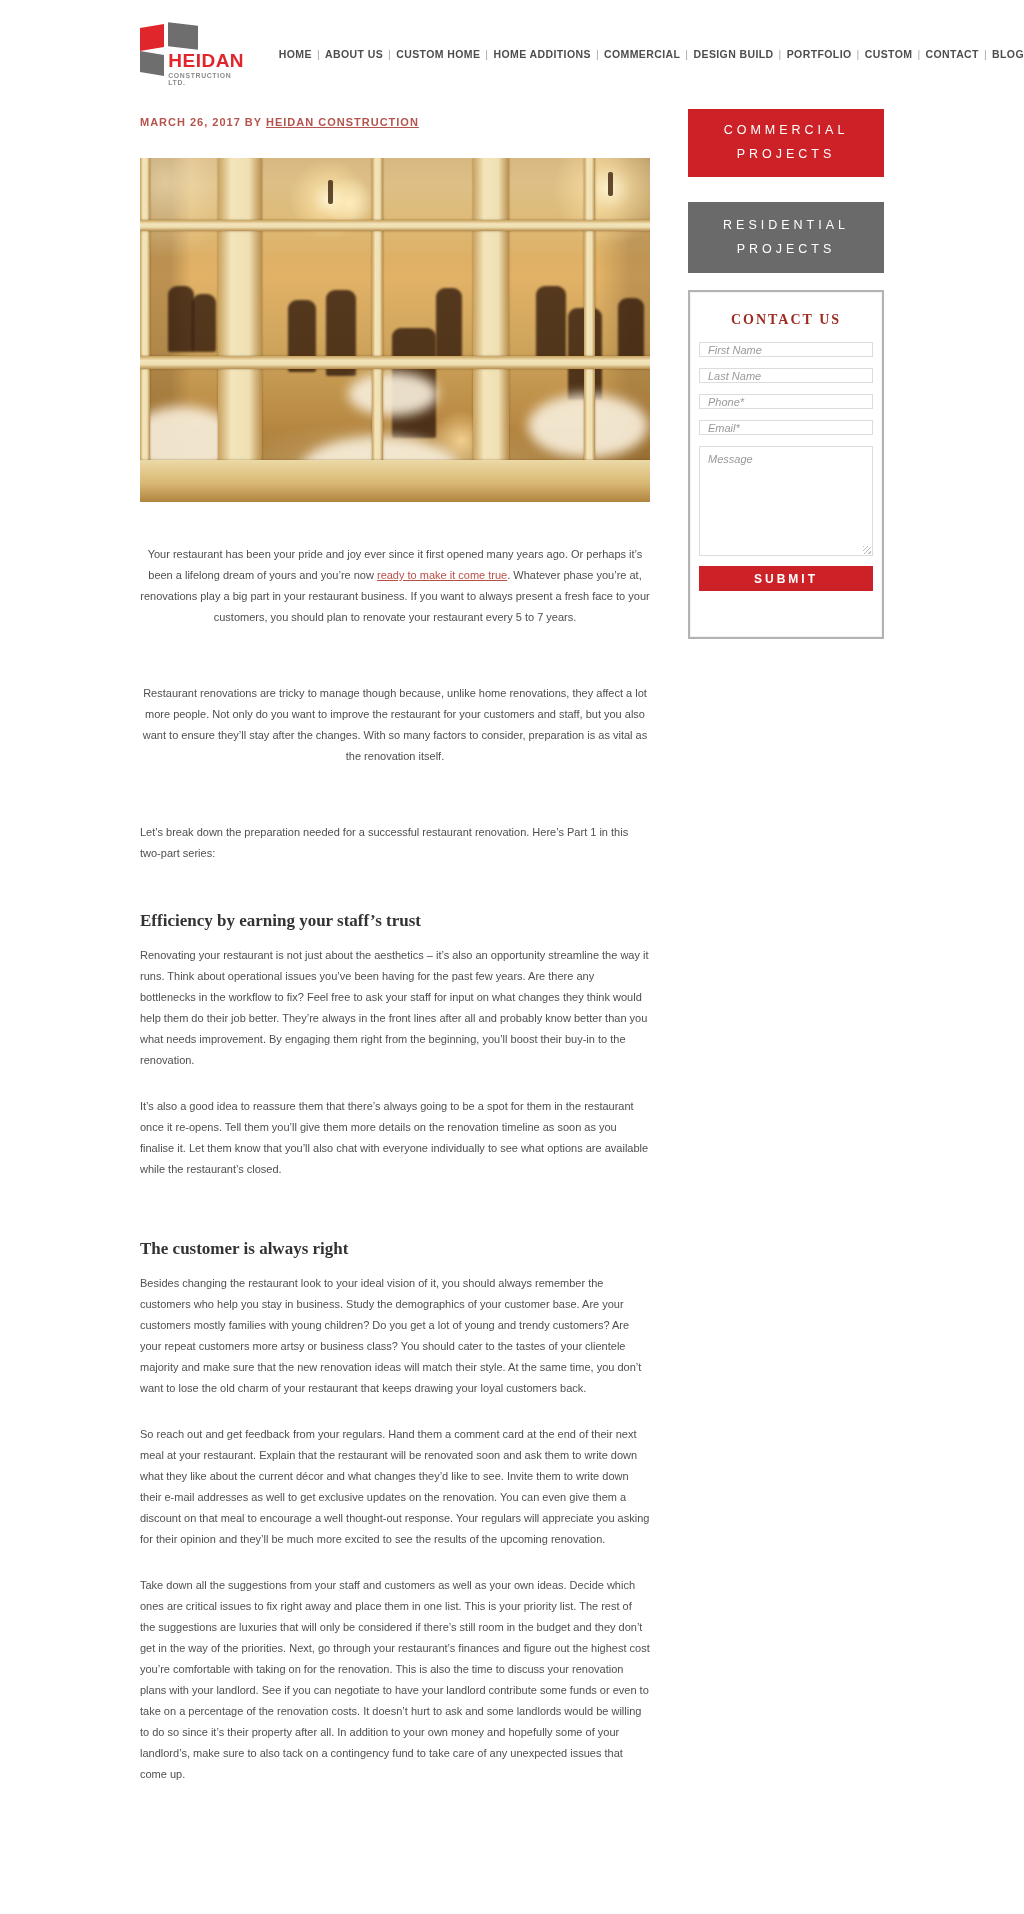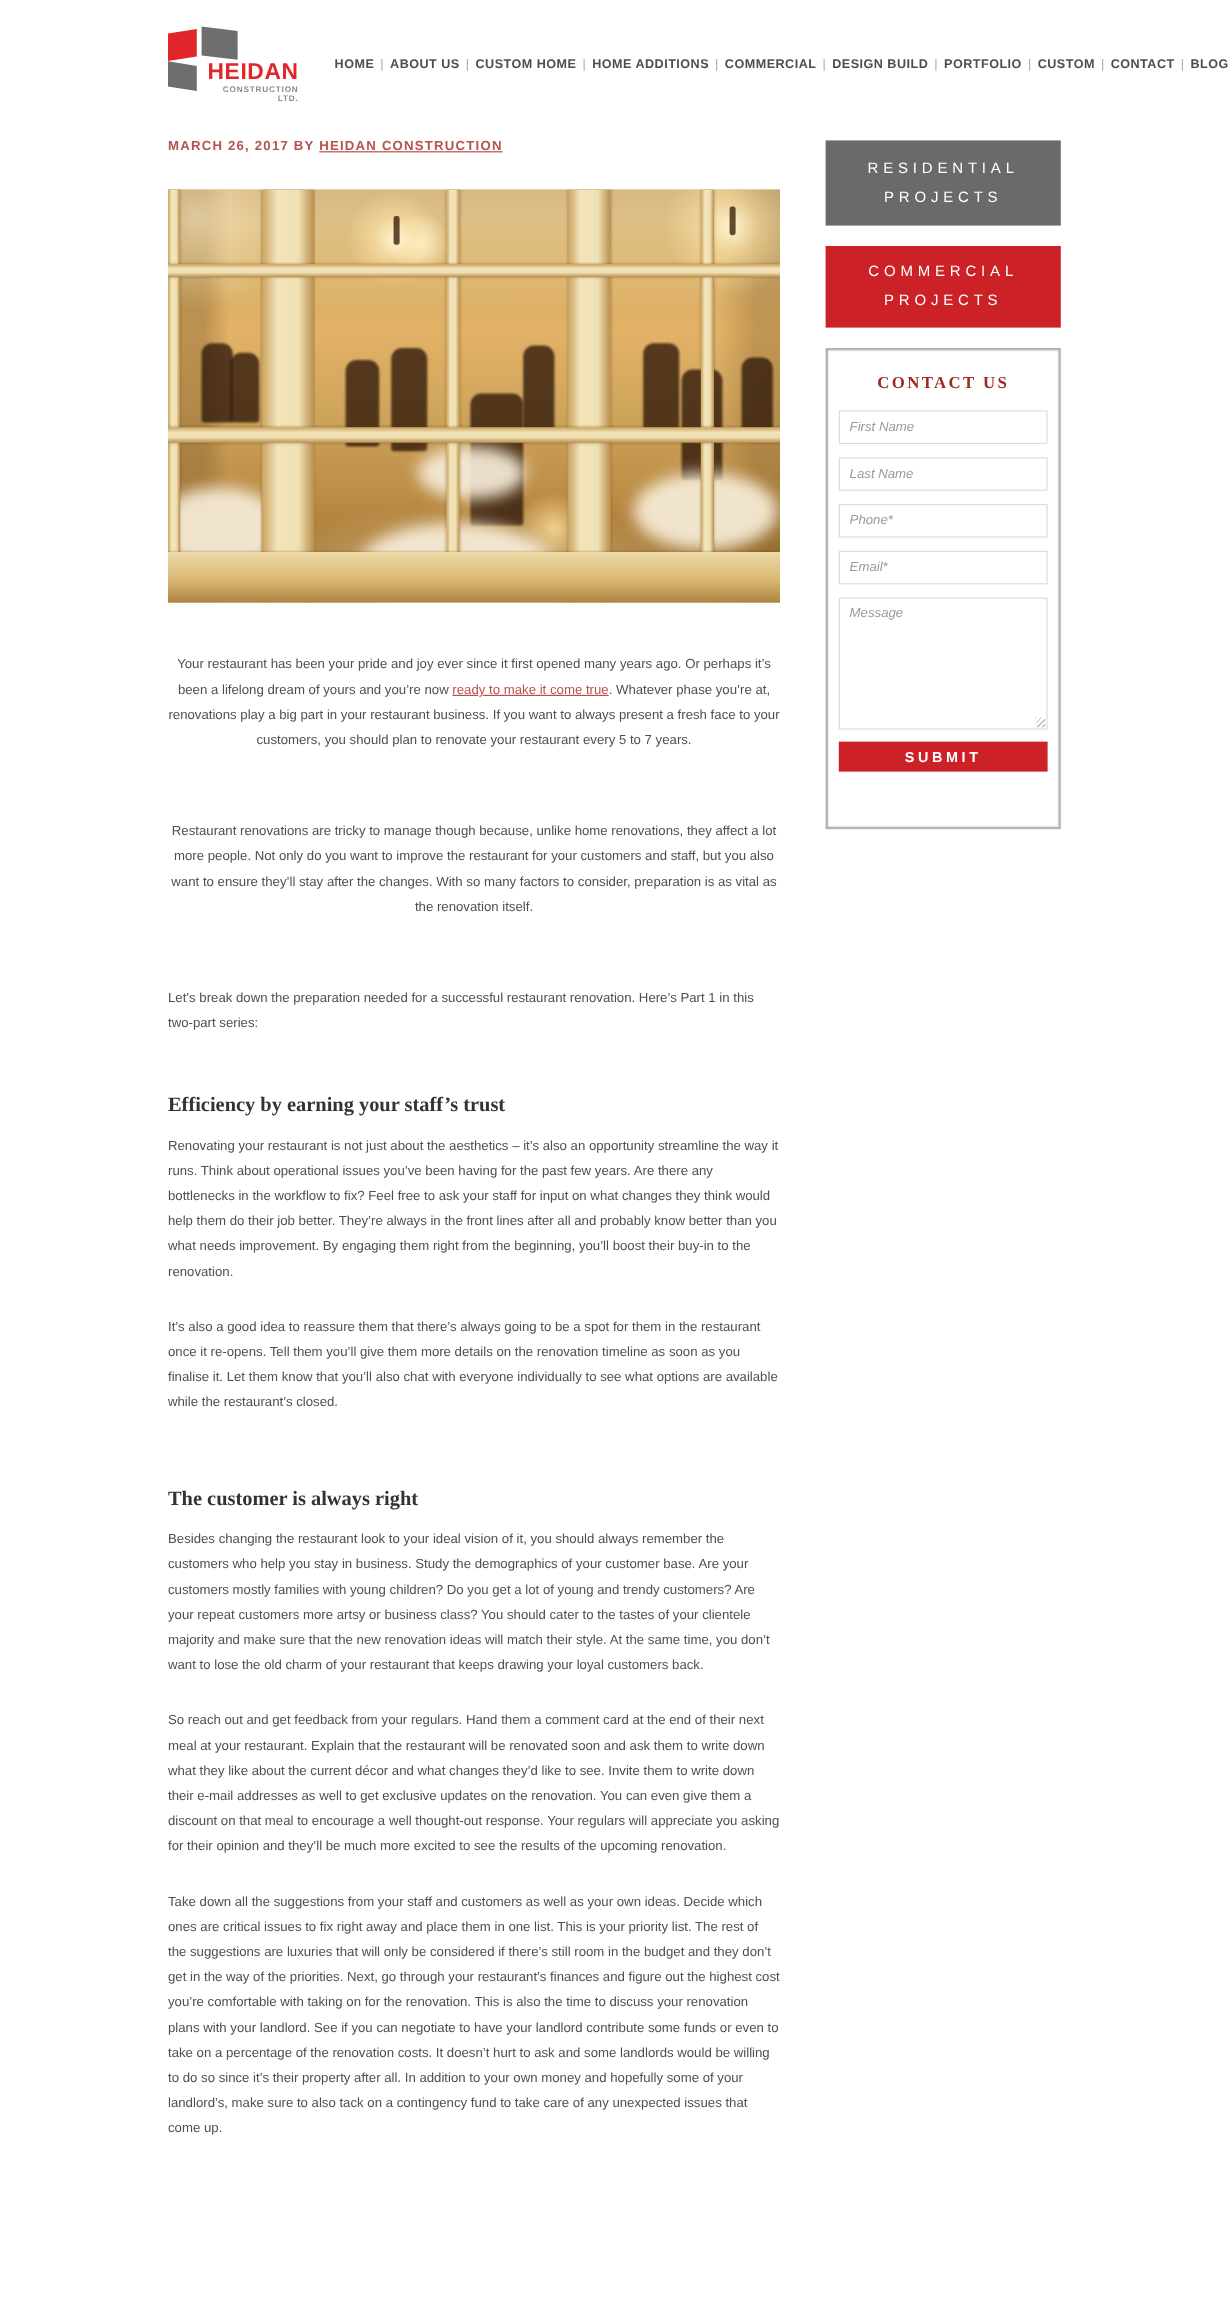--- a/index.html
+++ b/index.html
@@ -2,21 +2,21 @@
 <html><head>
 <meta charset="utf-8">
 <style>
   * { margin:0; padding:0; box-sizing:border-box; }
   html,body { background:#fff; }
   body { width:1024px; font-family:"Liberation Sans", sans-serif; color:#4f4f4f; }
   .page { position:relative; width:1024px; height:1914px; overflow:hidden; background:#fff; }
 
   
   .header { display:flex; align-items:center; padding:16px 0 0 140px; height:92px; }
-  .logo { display:flex; gap:4px; cursor:pointer;text-align:right; }
+  .logo { display:flex; gap:4px; cursor:pointer; }
   .logo-col-left { position:relative; width:25px; height:52px; }
   .lm-red { position:absolute; left:0; top:4px; width:24px; height:23px; background:#e1262b; transform:skewY(-9deg); }
   .lm-gray-bl { position:absolute; left:0; top:31px; width:24px; height:21px; background:#6e6e6e; transform:skewY(9deg); }
   .logo-col-right { display:flex; flex-direction:column; }
   .lm-gray-tr { width:30px; height:24px; background:#6e6e6e; transform:skewY(7deg); margin-top:2px; margin-bottom:3px; }
   .logo-name { font-size:19px; font-weight:bold; color:#e1262b; letter-spacing:.5px; line-height:1; }
   .logo-sub { font-size:6.8px; font-weight:bold; color:#8a8a8a; letter-spacing:.7px; margin-top:2px; }
   .nav { margin-left:30px; font-size:10.5px; font-weight:bold; color:#4d4d4d; letter-spacing:.4px; white-space:nowrap; }
   .nav a { color:#4d4d4d; text-decoration:none; cursor:pointer; }
   .nav .sep { color:#a9a9a9; padding:0 5px; font-weight:normal; }
@@ -57,21 +57,21 @@
   .bar-h { background:linear-gradient(180deg,#c9a25e,#f3e4ba 35%,#eedfb2 65%,#b98e4c); }
   .sill { background:linear-gradient(180deg,#ecd9a6,#d9b873 55%,#b08540); }
 
   
   .side-btn { width:196px; display:flex; align-items:center; justify-content:center; text-align:center;
     color:#fff; font-size:12.5px; letter-spacing:4px; line-height:1.9; padding:0 12px; cursor:pointer; }
   .btn-res { height:71px; background:#6a6a6a; margin-top:25px; }
   .btn-com { height:68px; background:#cb2127; margin-top:17px; }
   .contact-box { margin-top:17px; border:2px solid #b3b3b3; background:#fff; padding:14px 9px 46px; box-shadow:inset 0 0 0 1px #f2f2f2; }
   .cb-title { font-family:"Liberation Serif", serif; font-weight:bold; font-size:14px; letter-spacing:2px; color:#9e2b21; text-align:center; margin:6px 0 14px; }
-  .cb-input { display:block; width:100%; height:28px; border:1px solid #dcdcdc; background:#fff; padding:0 8px;
+  .cb-input { display:block; width:100%; height:15px; border:1px solid #dcdcdc; background:#fff; padding:0 8px;
     font-family:"Liberation Sans", sans-serif; font-size:11px; color:#555; margin-bottom:11px; }
   .cb-input::placeholder, .cb-area::placeholder { color:#9a9a9a; font-style:italic; opacity:1; }
   .cb-area-wrap { position:relative; }
   .cb-area { display:block; width:100%; height:110px; border:1px solid #dcdcdc; background:#fff; padding:6px 8px;
     font-family:"Liberation Sans", sans-serif; font-size:11px; color:#555; resize:none; }
   .resize-glyph { position:absolute; right:2px; bottom:2px; width:8px; height:8px;
     background:repeating-linear-gradient(135deg,#bbb 0 1px, transparent 1px 3px); }
   .cb-submit { display:block; width:100%; height:25px; margin-top:10px; border:none; background:#cb2127; color:#fff;
     font-family:"Liberation Sans", sans-serif; font-size:12px; font-weight:bold; letter-spacing:3px; cursor:pointer; }
 </style>
@@ -150,22 +150,22 @@
         <p class="para">Besides changing the restaurant look to your ideal vision of it, you should always remember the customers who help you stay in business. Study the demographics of your customer base. Are your customers mostly families with young children? Do you get a lot of young and trendy customers? Are your repeat customers more artsy or business class? You should cater to the tastes of your clientele majority and make sure that the new renovation ideas will match their style. At the same time, you don’t want to lose the old charm of your restaurant that keeps drawing your loyal customers back.</p>
         <p class="para">So reach out and get feedback from your regulars. Hand them a comment card at the end of their next meal at your restaurant. Explain that the restaurant will be renovated soon and ask them to write down what they like about the current décor and what changes they’d like to see. Invite them to write down their e-mail addresses as well to get exclusive updates on the renovation. You can even give them a discount on that meal to encourage a well thought-out response. Your regulars will appreciate you asking for their opinion and they’ll be much more excited to see the results of the upcoming renovation.</p>
 
         <p class="para">Take down all the suggestions from your staff and customers as well as your own ideas. Decide which ones are critical issues to fix right away and place them in one list. This is your priority list. The rest of the suggestions are luxuries that will only be considered if there’s still room in the budget and they don’t get in the way of the priorities. Next, go through your restaurant’s finances and figure out the highest cost you’re comfortable with taking on for the renovation. This is also the time to discuss your renovation plans with your landlord. See if you can negotiate to have your landlord contribute some funds or even to take on a percentage of the renovation costs. It doesn’t hurt to ask and some landlords would be willing to do so since it’s their property after all. In addition to your own money and hopefully some of your landlord’s, make sure to also tack on a contingency fund to take care of any unexpected issues that come up.</p>
 
       </div>
 
     </div>
 
     <div class="sidebar">
+      <div class="side-btn btn-com">COMMERCIAL PROJECTS</div>
       <div class="side-btn btn-res">RESIDENTIAL PROJECTS</div>
-      <div class="side-btn btn-com">COMMERCIAL PROJECTS</div>
 
       <div class="contact-box">
         <div class="cb-title">CONTACT US</div>
         <input class="cb-input" type="text" placeholder="First Name" style="">
         <input class="cb-input" type="text" placeholder="Last Name" style="">
         <input class="cb-input" type="text" placeholder="Phone*" style="">
         <input class="cb-input" type="text" placeholder="Email*" style="">
         <div class="cb-area-wrap">
           <textarea class="cb-area" placeholder="Message" style=""></textarea>
           <div class="resize-glyph"></div>

